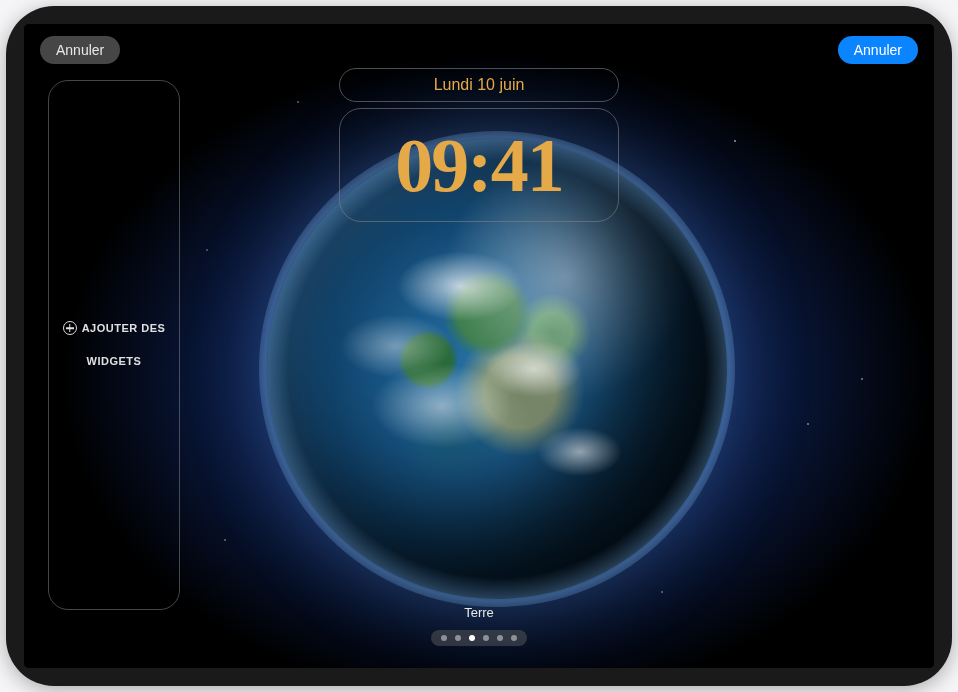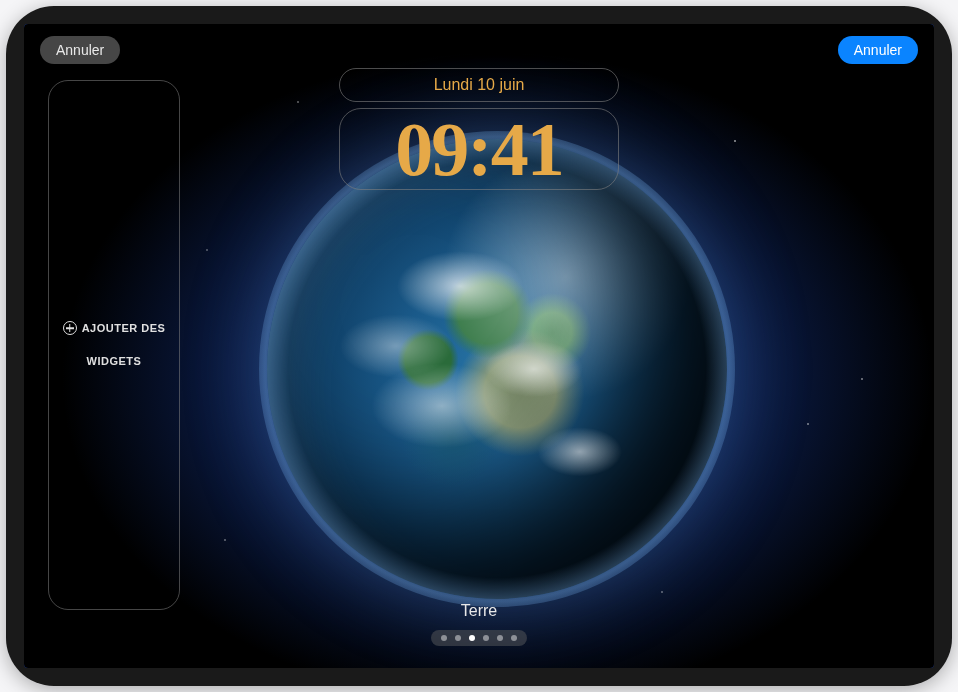--- a/index.html
+++ b/index.html
@@ -159,21 +159,21 @@
       font-size: 16px;
       font-weight: 500;
     }
 
     .time-pill {
       position: absolute;
       top: 84px;
       left: 50%;
       transform: translateX(-50%);
       width: 280px;
-      height: 82px;
+      height: 114px;
       border: 1px solid rgba(128,128,128,0.6);
       border-radius: 22px;
       display: flex;
       align-items: center;
       justify-content: center;
       z-index: 5;
       cursor: pointer;
     }
 
     .time-text {
@@ -241,21 +241,21 @@
       line-height: 1.2;
       white-space: pre-line;
     }
 
     .wallpaper-label {
       position: absolute;
       bottom: 48px;
       left: 50%;
       transform: translateX(-50%);
       color: #e8e8e8;
-      font-size: 16px;
+      font-size: 13px;
       font-weight: 500;
       z-index: 5;
     }
 
     .page-dots {
       position: absolute;
       bottom: 22px;
       left: 50%;
       transform: translateX(-50%);
       background: rgba(100,100,100,0.45);

